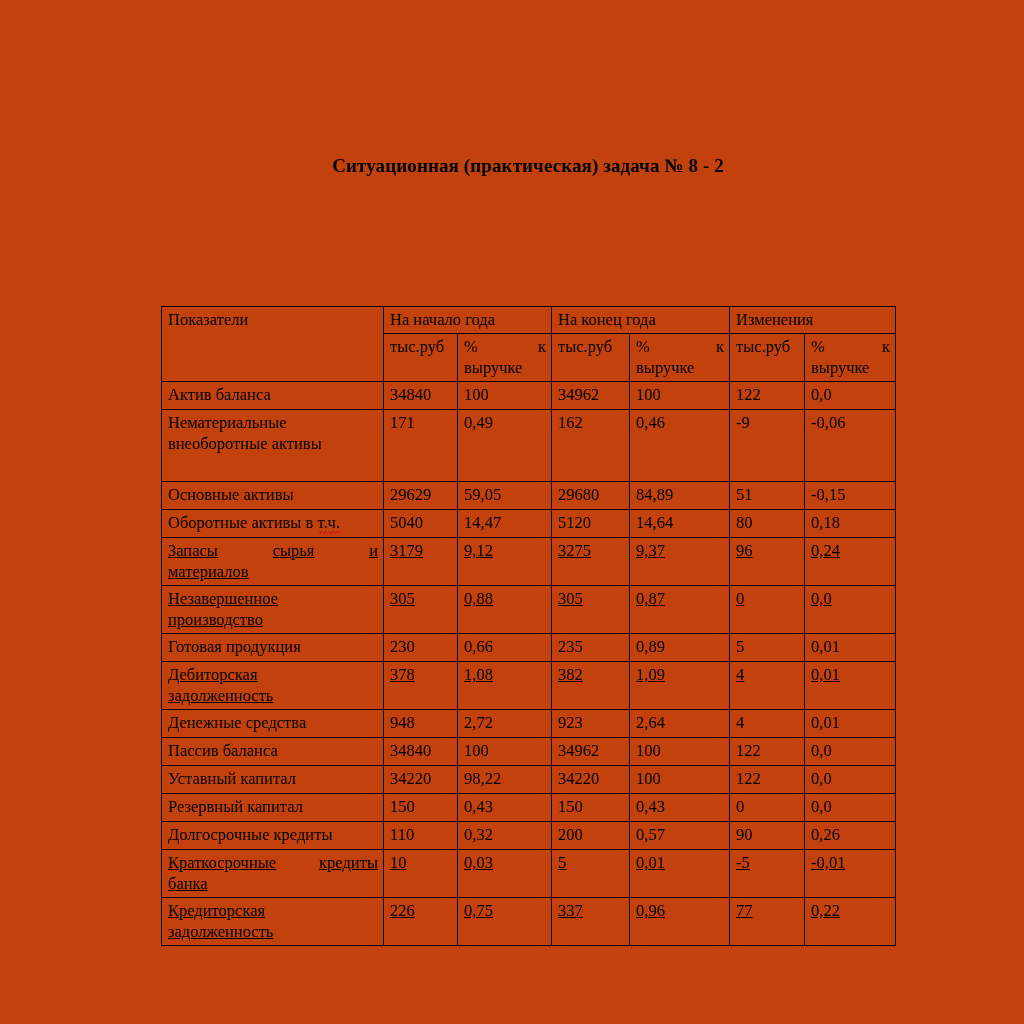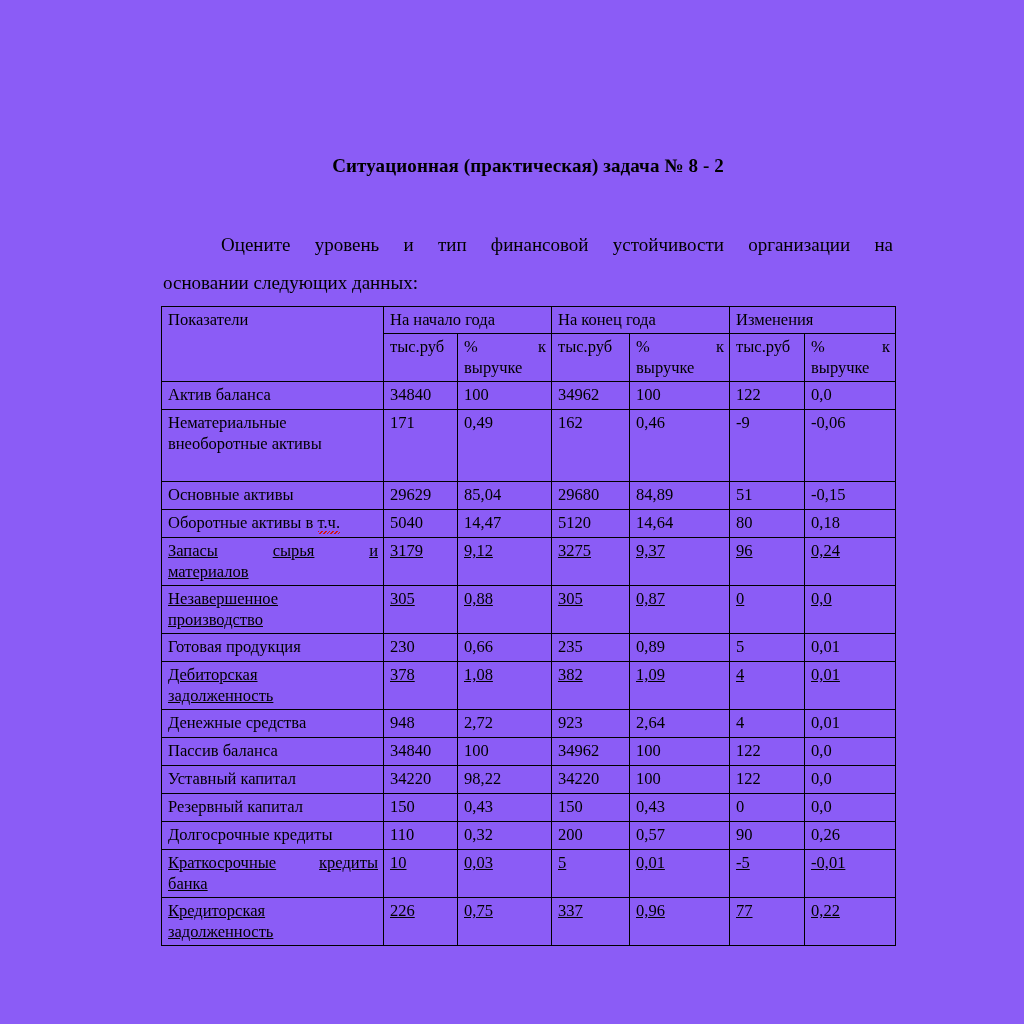--- a/index.html
+++ b/index.html
@@ -11,21 +11,21 @@
     width: 1024px;
     height: 1024px;
     font-family: "Liberation Serif", "DejaVu Serif", serif;
     color: #000000;
     overflow: hidden;
   }
   .page {
     position: relative;
     width: 1024px;
     height: 1024px;
-    background: #8b5cf6;
+    background: #c2410c;
   }
   .doc-title {
     position: absolute;
     left: 160px;
     top: 155px;
     width: 736px;
     text-align: center;
     font-weight: bold;
     font-size: 19px;
     letter-spacing: 0.1px;
@@ -123,24 +123,20 @@
   .row-two   td { height: 42px; text-decoration: underline; }
   .row-one   td { height: 22px; }
 </style>
 </head>
 <body>
 
 <div class="page">
 
   <div class="doc-title">Ситуационная (практическая) задача № 8 - 2</div>
 
-  <div class="intro">
-    <span class="first-line">Оцените уровень и тип финансовой устойчивости организации на</span>
-    <span class="last-line">основании следующих данных:</span>
-  </div>
 
   <table class="data">
     <colgroup>
       <col class="c-name">
         <col class="c-rub1">
         <col class="c-pct1">
       <col class="c-rub2">
         <col class="c-pct2">
         <col class="c-rub3">
         <col class="c-pct3">
@@ -194,21 +190,21 @@
           <td>171</td>
           <td>0,49</td>
           <td>162</td>
           <td>0,46</td>
           <td>-9</td>
           <td>-0,06</td>
         </tr>
         <tr class="row-one">
           <td><span>Основные активы</span></td>
           <td>29629</td>
-          <td>85,04</td>
+          <td>59,05</td>
           <td>29680</td>
           <td>84,89</td>
           <td>51</td>
           <td>-0,15</td>
         </tr>
         <tr class="row-one">
           <td><span>Оборотные активы в </span><span class="spell">т.ч.</span></td>
           <td>5040</td>
           <td>14,47</td>
           <td>5120</td>

